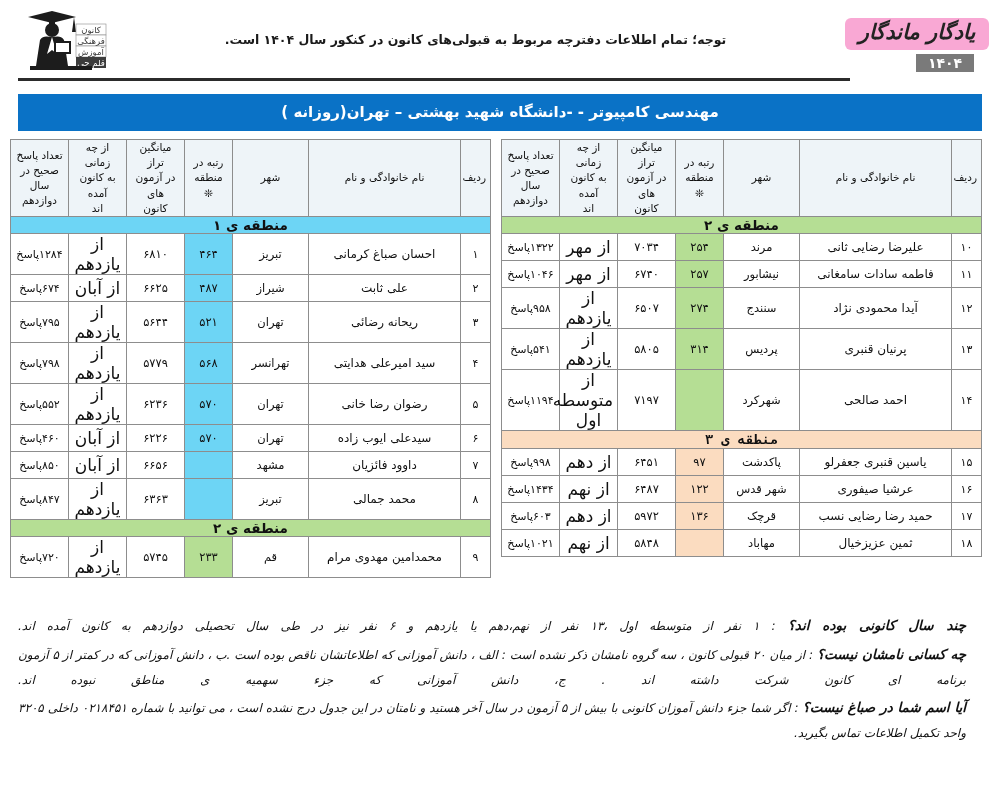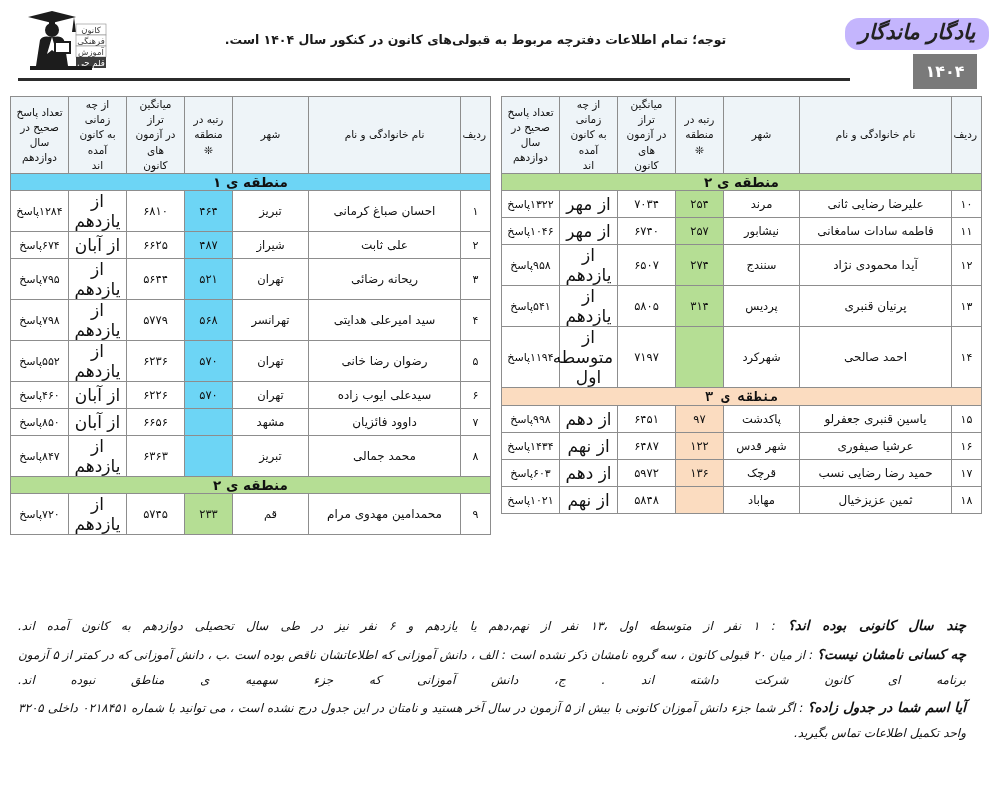--- a/index.html
+++ b/index.html
@@ -22,36 +22,36 @@
     padding: 4px 8px 0 8px;
   }
   .brand-right {
     display: flex;
     flex-direction: column;
     align-items: center;
     width: 150px;
     padding-top: 14px;
   }
   .brand-pill {
-    background: #c4b5fd;
-    border-radius: 14px;
+    background: #f9a8d4;
+    border-radius: 6px;
     padding: 3px 14px 6px 14px;
     font-size: 21px;
     font-weight: bold;
     color: #232323;
     font-style: italic;
     letter-spacing: 1px;
     line-height: 1.1;
   }
   .brand-year {
     background: #7a7a7a;
     color: #ffffff;
-    font-size: 16px;
-    font-weight: bold;
-    padding: 8px 12px;
+    font-size: 14px;
+    font-weight: bold;
+    padding: 1px 12px;
     margin-top: 4px;
     margin-right: -56px;
     letter-spacing: 1px;
   }
   .notice {
     flex: 1;
     text-align: center;
     padding-top: 28px;
   }
   .notice-main {
@@ -219,20 +219,23 @@
         <text x="77" y="50.5" font-size="8.5" fill="#3a3a3a" text-anchor="middle" font-family="DejaVu Sans, sans-serif" direction="rtl">آموزش</text>
         <text x="77" y="61.5" font-size="8.5" fill="#ffffff" text-anchor="middle" font-family="DejaVu Sans, sans-serif" direction="rtl">قلم چی</text>
 
         <rect x="16" y="62" width="62" height="4" fill="#1c1c1c"></rect>
       </svg>
     </div>
 
     <div class="hr-main"></div>
   </div>
 
+  <div class="titlebar-wrap">
+    <div class="titlebar">مهندسی کامپیوتر - -دانشگاه شهید بهشتی – تهران(روزانه )</div>
+  </div>
 
   <div class="tables">
 
     <table class="tbl">
       <colgroup>
         <col class="w-radif">
           <col class="w-name">
           <col class="w-city">
           <col class="w-rank">
         <col class="w-taraz">
@@ -486,17 +489,17 @@
   </div>
 
   <div class="footer">
     <div class="f-block f-line">
       <span class="f-q">چند سال کانونی بوده اند؟</span><span class="f-body"> : ۱ نفر از متوسطه اول ،۱۳ نفر از نهم،دهم یا یازدهم و ۶ نفر نیز در طی سال تحصیلی دوازدهم به کانون آمده اند.</span>
     </div>
     <div class="f-block f-line">
       <span class="f-q">چه کسانی نامشان نیست؟</span><span class="f-body"> : از میان ۲۰ قبولی کانون ، سه گروه نامشان ذکر نشده است : الف ، دانش آموزانی که اطلاعاتشان ناقص بوده است .ب ، دانش آموزانی که در کمتر از ۵ آزمون برنامه ای کانون شرکت داشته اند . ج، دانش آموزانی که جزء سهمیه ی مناطق نبوده اند.</span>
     </div>
     <div class="f-block f-line">
-      <span class="f-q">آیا اسم شما در جدول زاده؟</span><span class="f-body"> : اگر شما جزء دانش آموزان کانونی با بیش از ۵ آزمون در سال آخر هستید و نامتان در این جدول درج نشده است ، می توانید با شماره ۰۲۱۸۴۵۱ داخلی ۳۲۰۵ واحد تکمیل اطلاعات تماس بگیرید.</span>
+      <span class="f-q">آیا اسم شما در صباغ نیست؟</span><span class="f-body"> : اگر شما جزء دانش آموزان کانونی با بیش از ۵ آزمون در سال آخر هستید و نامتان در این جدول درج نشده است ، می توانید با شماره ۰۲۱۸۴۵۱ داخلی ۳۲۰۵ واحد تکمیل اطلاعات تماس بگیرید.</span>
     </div>
   </div>
 
 </div>
 
 </body></html>

